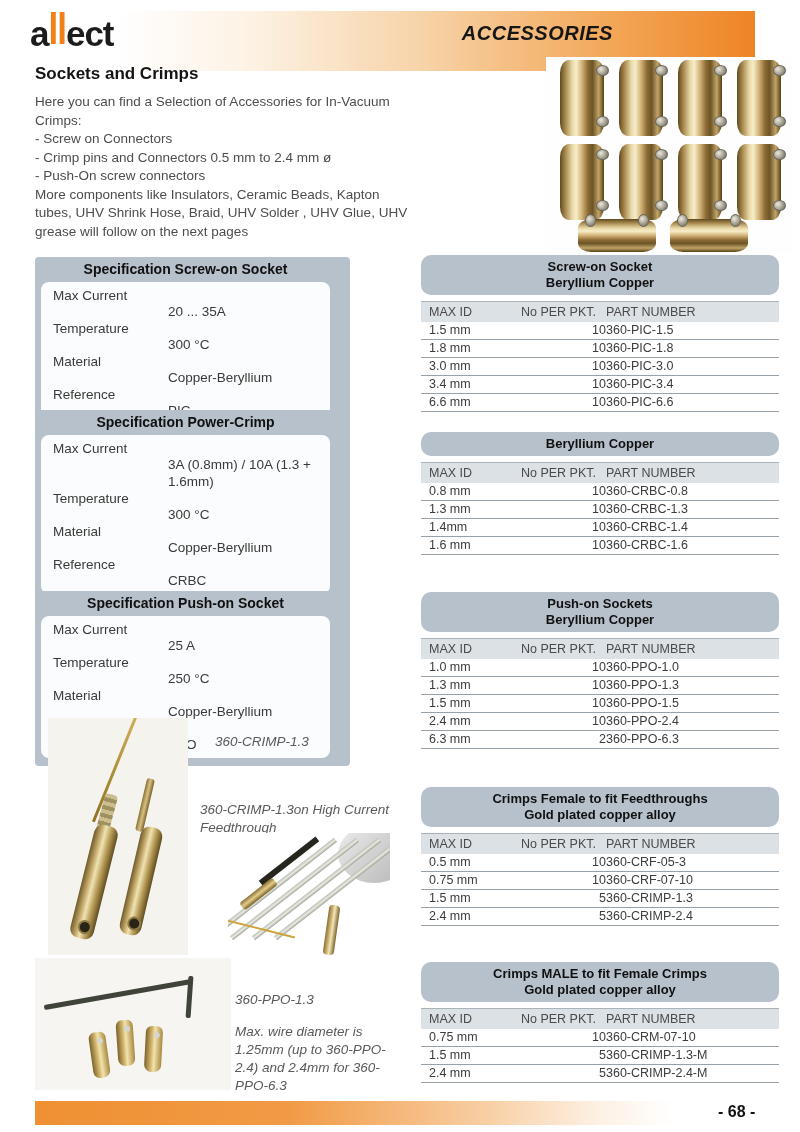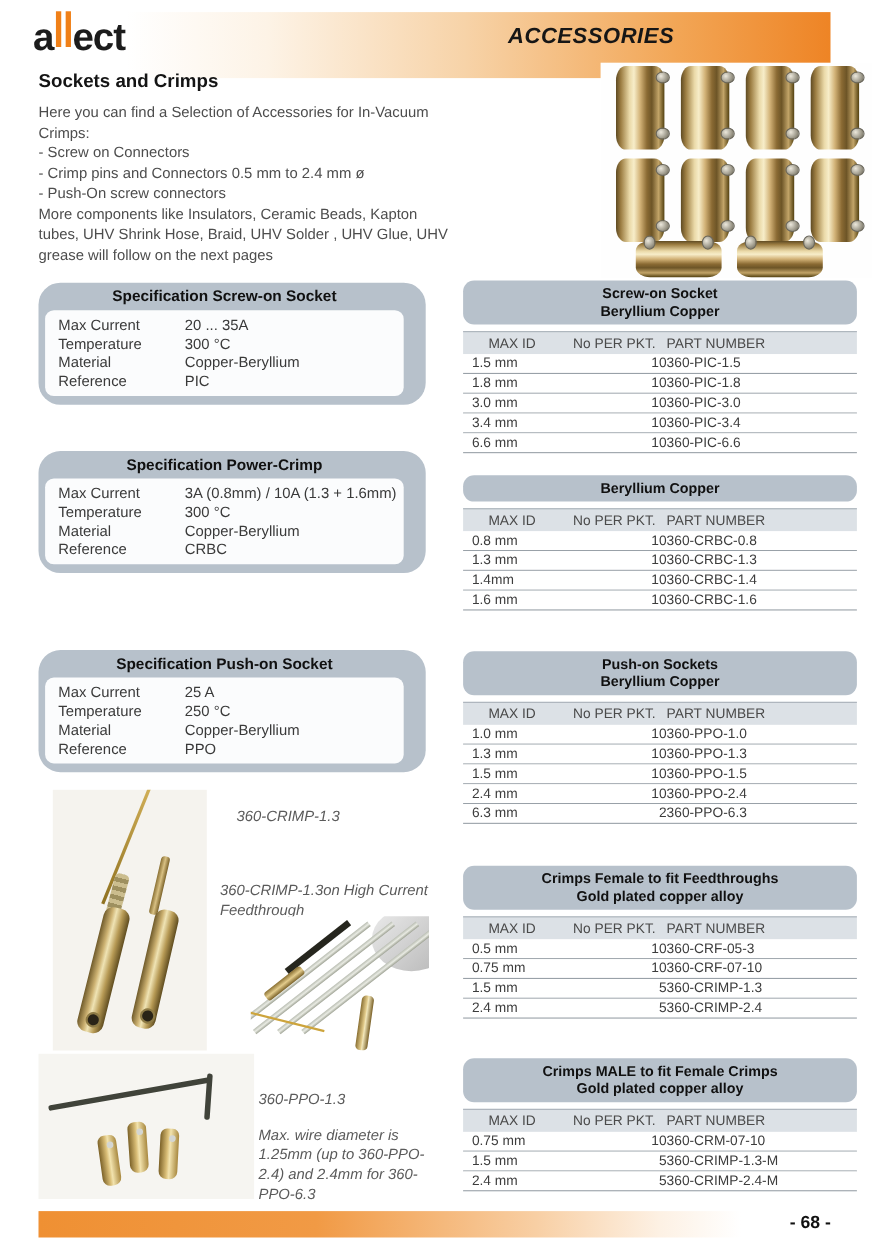--- a/index.html
+++ b/index.html
@@ -24,35 +24,35 @@
   .cyl{position:absolute;width:44px;height:76px;border-radius:9px/13px;
        background:linear-gradient(90deg,#5e4a22 0%,#9c7d42 10%,#ead9a8 28%,#f7edc9 37%,#d2b277 50%,#8a6a33 64%,#6d5527 74%,#c2a468 88%,#52400f 100%);}
   .cyl-h{width:78px;height:33px;border-radius:13px/9px;
        background:linear-gradient(180deg,#5e4a22 0%,#9c7d42 10%,#ead9a8 28%,#f7edc9 37%,#d2b277 50%,#8a6a33 64%,#6d5527 74%,#c2a468 88%,#52400f 100%);}
   .screw{position:absolute;width:11px;height:9px;border-radius:50%;border:1px solid #6a675c;
          background:radial-gradient(circle at 35% 35%,#ece8dc,#8f8b7c 70%,#5c594e);}
   .cyl .s1{right:-5px;top:5px}.cyl .s2{right:-5px;bottom:9px}
   .cyl-h .s1{top:-5px;left:7px;width:9px;height:11px}.cyl-h .s2{top:-5px;right:7px;width:9px;height:11px}
 
   
-  .spec-box{position:absolute;left:35px;width:352px;background:#b7c1cb;border-radius:20px;
+  .spec-box{position:absolute;left:35px;width:315px;background:#b7c1cb;border-radius:4px;
             padding:0 20px 8px 6px;box-sizing:border-box;}
   .spec-title{text-align:center;font-size:14px;font-weight:bold;color:#101010;line-height:25px;height:25px;}
   .spec-body{background:#fbfcfd;border-radius:8px;padding:5px 0 5px 12px;}
   .spec-row{display:flex;font-size:13.5px;line-height:17px;color:#3a3a3a;}
   .spec-row .c0{width:115px;flex:none;}
-  .spec-row .c1{flex:1;}
+  .spec-row .c1{flex:1;margin-top:16px;}
 
   
   .ptable{position:absolute;left:421px;width:358px;}
   .ptable-title{background:#b7c1cb;border-radius:10px;padding:4px 0;text-align:center;
                 font-size:13px;font-weight:bold;color:#101010;line-height:16px;margin-bottom:6px;}
   .pt-colhead{display:grid;grid-template-columns:90px 95px 1fr;height:20px;line-height:20px;
               background:#dce1e6;border-top:1px solid #aab2ba;font-size:12.5px;color:#4a4a4a;}
-  .pt-colhead .c0{padding-left:23px}.pt-colhead .c1{text-align:center}
+  .pt-colhead .c0{padding-left:8px}.pt-colhead .c1{text-align:center}
   .pt-body .pt-row{display:grid;grid-template-columns:90px 95px 1fr;height:17px;line-height:17px;
               border-bottom:1px solid #99a1a8;font-size:12.5px;color:#3c3c3c;background:#fff;}
   .pt-row .c0{padding-left:8px}.pt-row .c1{text-align:right}
 
   
   .photo-crimp{position:absolute;left:48px;top:718px;width:140px;height:237px;background:#f5f3ee;overflow:hidden;}
   .wire1{position:absolute;left:66px;top:-10px;width:3px;height:118px;transform:rotate(22deg);
          background:linear-gradient(180deg,#d3b159,#8f7120);}
   .crimp-barrel{position:absolute;left:52px;top:76px;width:13px;height:42px;transform:rotate(15deg);
          border-radius:4px;background:repeating-linear-gradient(180deg,#cbbd8e 0 4px,#9e905f 4px 8px);}

